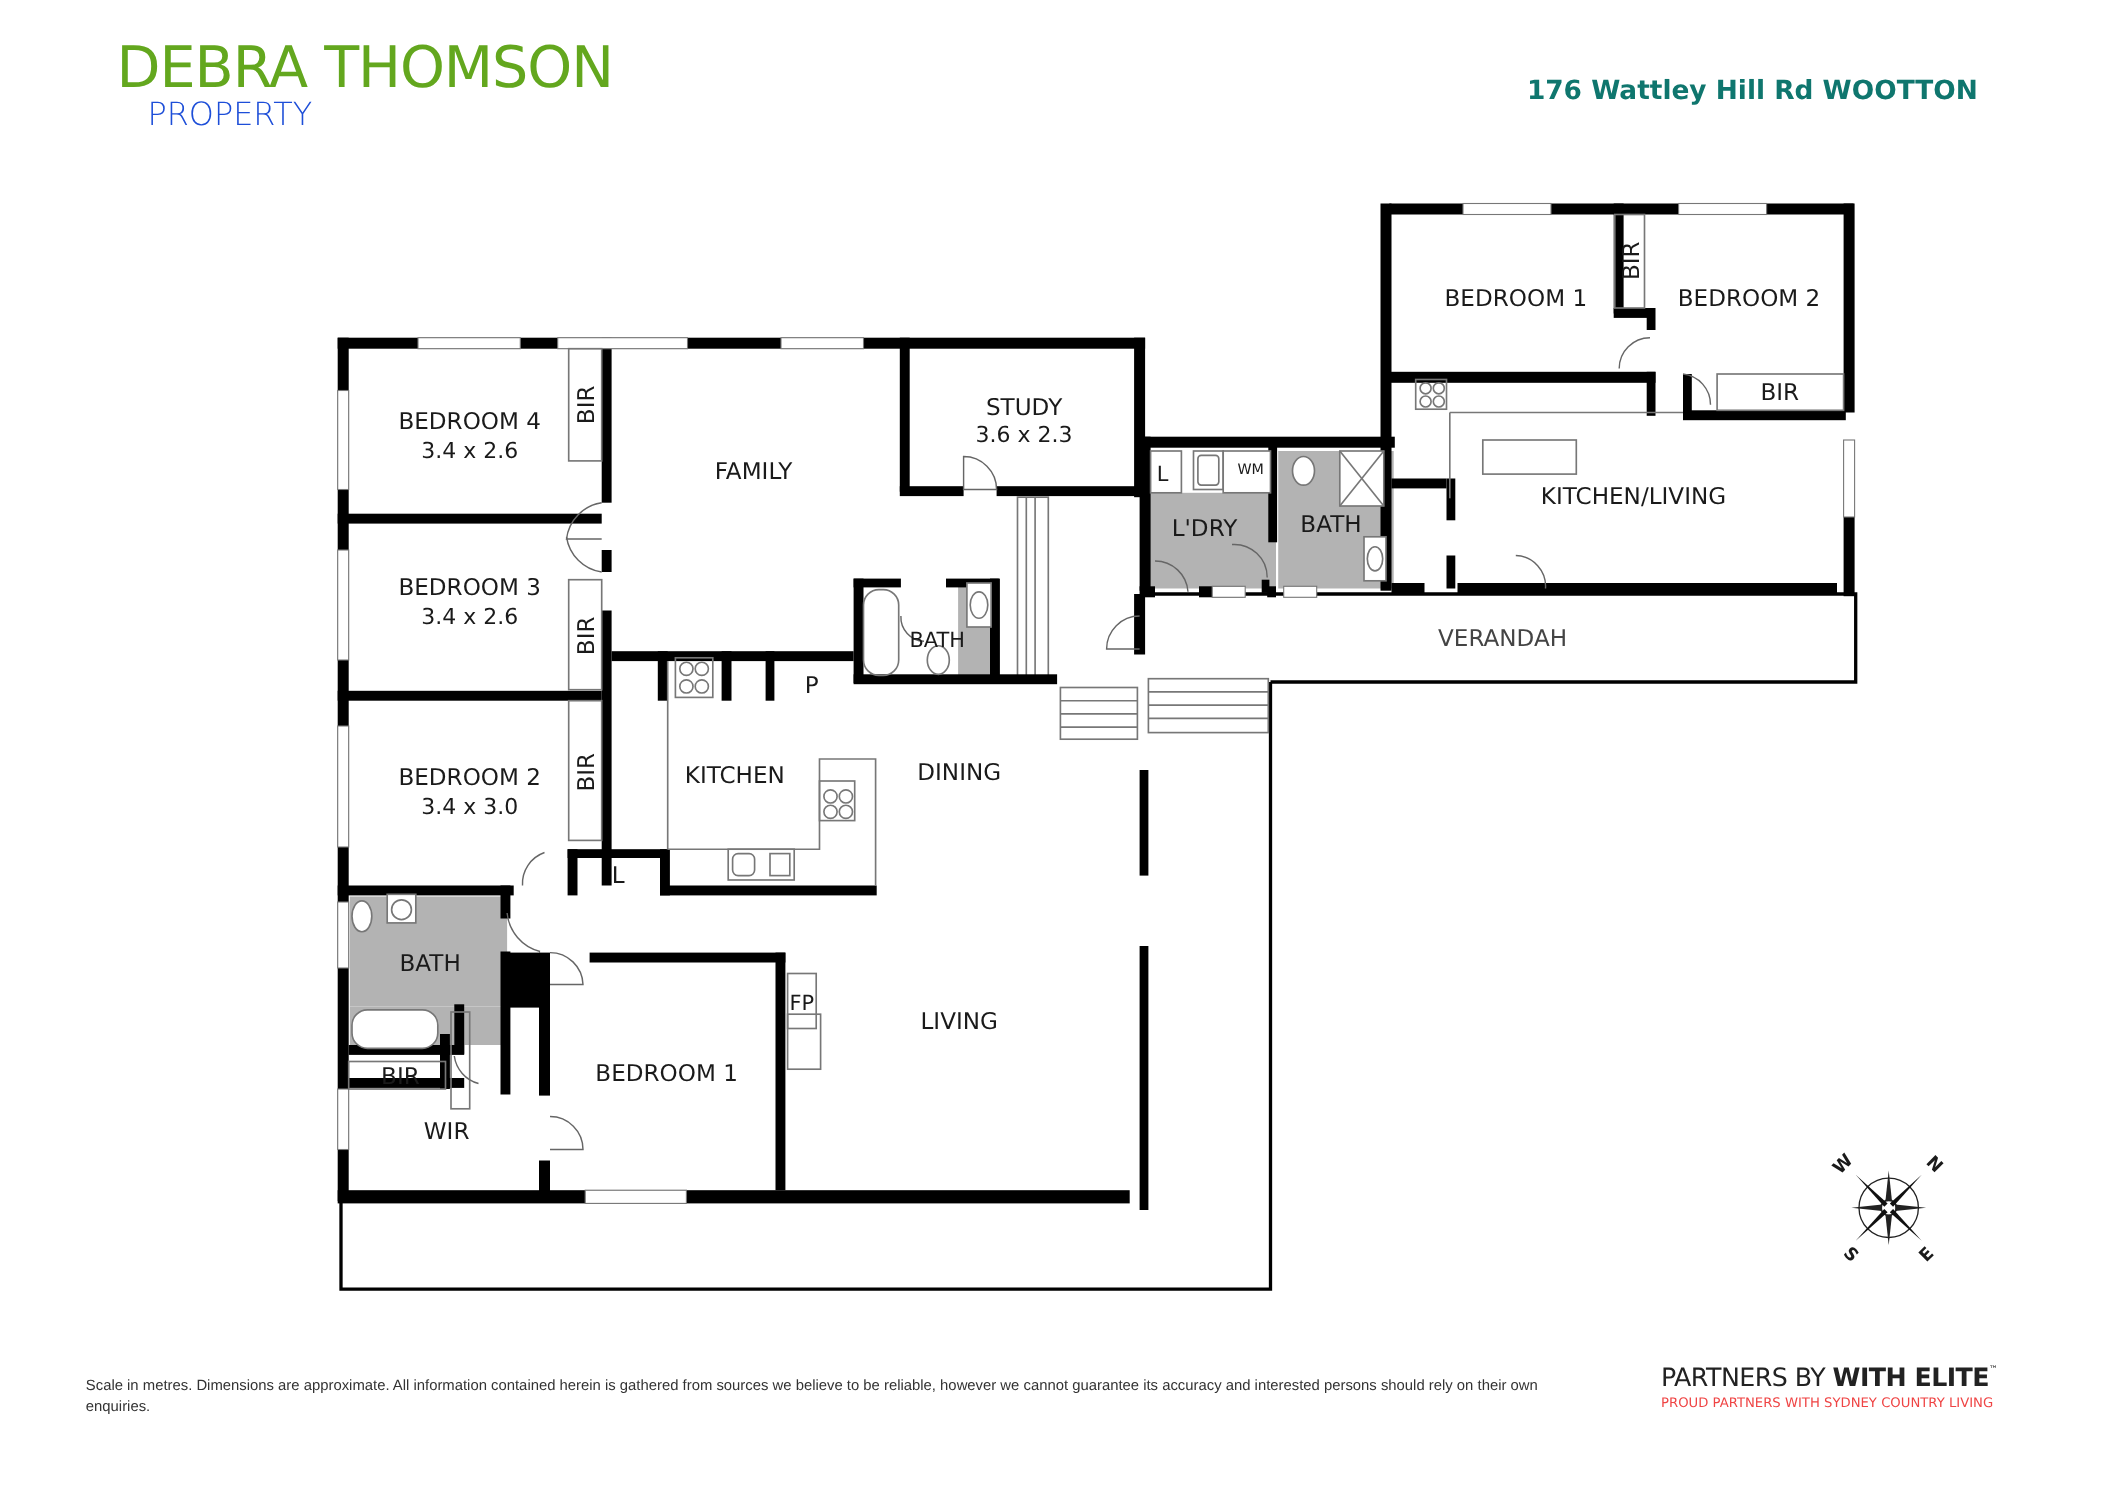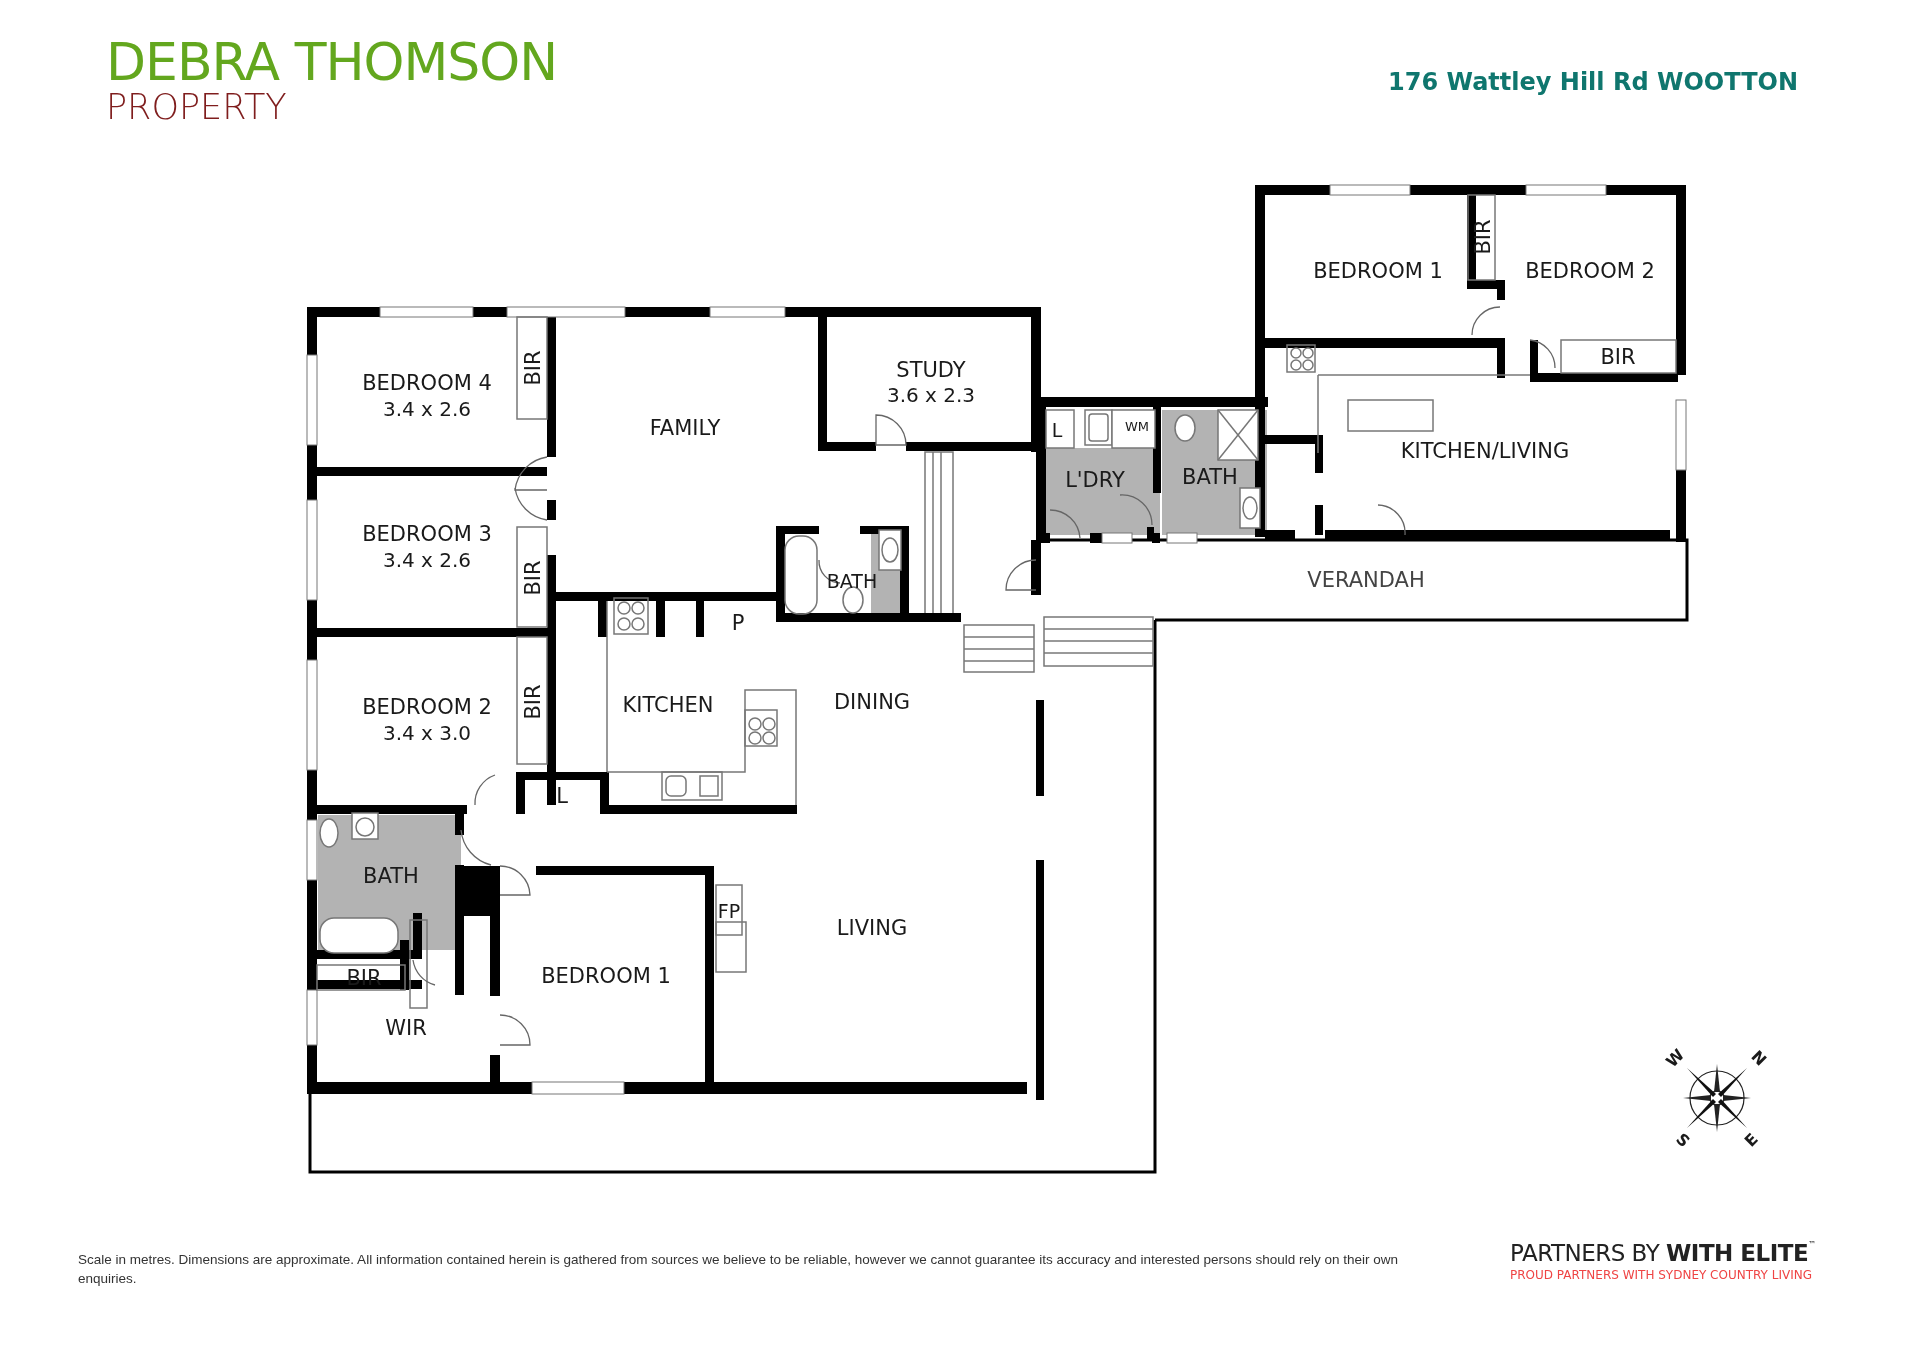--- a/index.html
+++ b/index.html
@@ -1,19 +1,19 @@
 <!DOCTYPE html>
 <html><head>
 <meta charset="utf-8">
 <style>
   html, body { margin: 0; padding: 0; background: #ffffff; }
   body { width: 1920px; height: 1357px; position: relative; overflow: hidden; font-family: "Liberation Sans", sans-serif; color: #1a1a1a; }
   .brand { position: absolute; left: 106px; top: 36px; }
   .brand-name { font-family: "DejaVu Sans", sans-serif; font-weight: normal; font-size: 52px; letter-spacing: -1px; color: #63a71e; line-height: 1; }
-  .brand-sub { font-family: "DejaVu Sans", sans-serif; font-size: 35px; font-weight: 300; color: #7f1d1d; line-height: 1; margin-top: 2px; letter-spacing: 0px; }
+  .brand-sub { font-family: "DejaVu Sans", sans-serif; font-size: 29px; font-weight: 300; color: #1d4ed8; line-height: 1; margin-top: 2px; letter-spacing: 0px; margin-left: 28px; }
   .address { position: absolute; right: 122px; top: 68px; font-family: "DejaVu Sans", sans-serif; font-weight: bold; font-size: 24px; color: #0f766e; }
   .plan { position: absolute; left: 0; top: 0; }
   .plan text { font-family: "DejaVu Sans", sans-serif; fill: #1a1a1a; }
   .lbl { font-size: 21px; }
   .dim { font-size: 20px; }
   .small { font-size: 19px; }
   .disclaimer { position: absolute; left: 78px; top: 1250px; width: 1380px; font-family: Liberation Sans, sans-serif; font-size: 13.5px; line-height: 19px; color: #333; }
   .powered { position: absolute; left: 1510px; top: 1240px; font-family: "DejaVu Sans", sans-serif; }
   .powered-line1 { font-size: 23px; color: #222; letter-spacing: -0.5px; }
   .powered-line1 b { font-weight: bold; }

